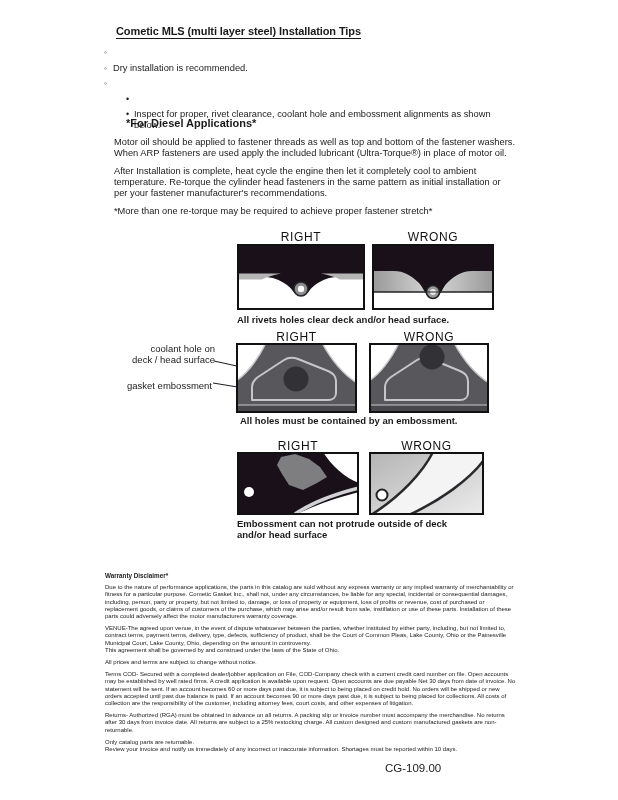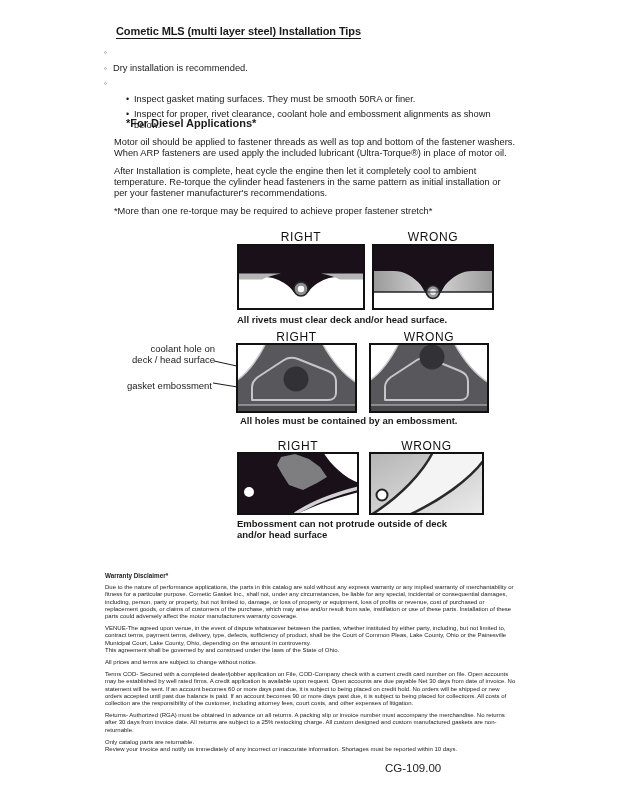--- a/index.html
+++ b/index.html
@@ -44,21 +44,20 @@
   </div>
   <div class="b-row">
     <span class="b-marker">◦</span>
     <span>Dry installation is recommended.</span>
   </div>
   <div class="b-row">
     <span class="b-marker">◦</span>
   </div>
   <div class="b-row sub">
     <span class="b-marker">•</span>
-    <span>Inspect gasket mating surfaces.  They must be smooth 50RA or finer.</span>
   </div>
   <div class="b-row sub">
     <span class="b-marker">•</span>
     <span>Inspect for proper, rivet clearance, coolant hole and embossment alignments as shown below.</span>
   </div>
 </div>
 
 <div class="abs diesel-heading">*For Diesel Applications*</div>
 <div class="abs body-par" style="top:137px;">Motor oil should be applied to fastener threads as well as top and bottom of the fastener washers. When ARP fasteners are used apply the included lubricant (Ultra-Torque®) in place of motor oil.</div>
 <div class="abs body-par" style="top:166px;">After Installation is complete, heat cycle the engine then let it completely cool to ambient temperature. Re-torque the cylinder head fasteners in the same pattern as initial installation or per your fastener manufacturer's recommendations.</div>
@@ -88,21 +87,21 @@
   <rect x="0" y="0" width="122" height="66" fill="#ffffff"></rect>
   <rect x="2" y="27" width="118" height="21" fill="url(#deckGrad)"></rect>
   <path d="M0,0 H122 V27 H100 C90,27 84,31 76,38 C69,44.5 69,54 61,54 C53,54 53,44.5 46,38 C38,31 32,27 22,27 H0 Z" fill="#191019"></path>
   <line x1="2" y1="48" x2="120" y2="48" stroke="#222222" stroke-width="1.3"></line>
   <circle cx="61" cy="48" r="6.5" fill="#9a9a9c" stroke="#222222" stroke-width="1.5"></circle>
   <circle cx="61" cy="48" r="3" fill="#e9e9e9"></circle>
   <line x1="55" y1="48" x2="67" y2="48" stroke="#333333" stroke-width="1"></line>
   <rect x="1" y="1" width="120" height="64" fill="none" stroke="#111111" stroke-width="2"></rect>
 </svg>
 
-<div class="abs caption" style="left:237px;top:314px;">All rivets must clear deck and/or head surface.</div>
+<div class="abs caption" style="left:237px;top:314px;">All rivets holes clear deck and/or head surface.</div>
 
 <div class="abs rw-label" style="left:236px;top:330px;width:121px;">RIGHT</div>
 <div class="abs rw-label" style="left:369px;top:330px;width:120px;">WRONG</div>
 
 <div class="abs side-label" style="left:110px;top:343px;width:105px;">
   <span>coolant hole on</span><br>
   <span>deck / head surface</span>
 </div>
 <div class="abs side-label" style="left:110px;top:380px;width:102px;">gasket embossment</div>
 

